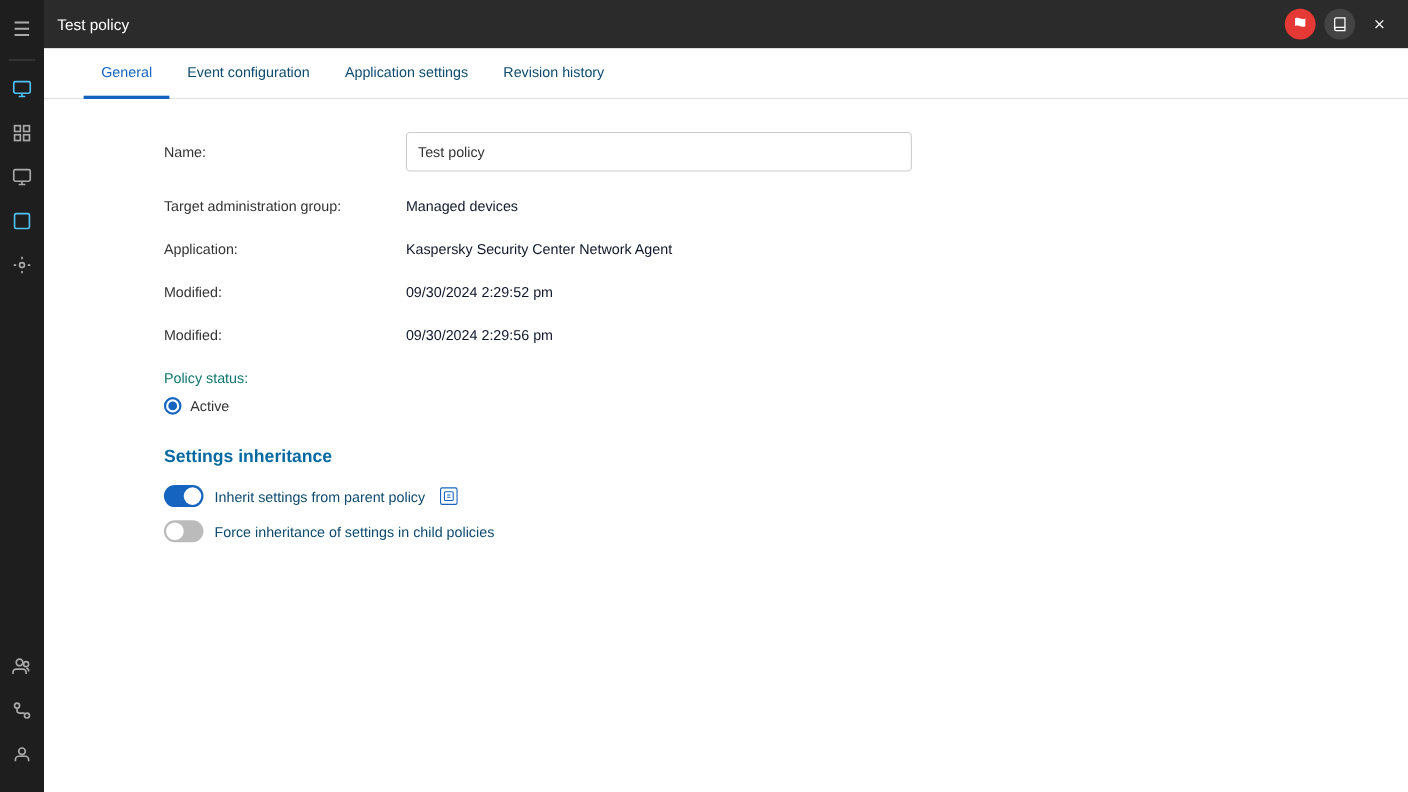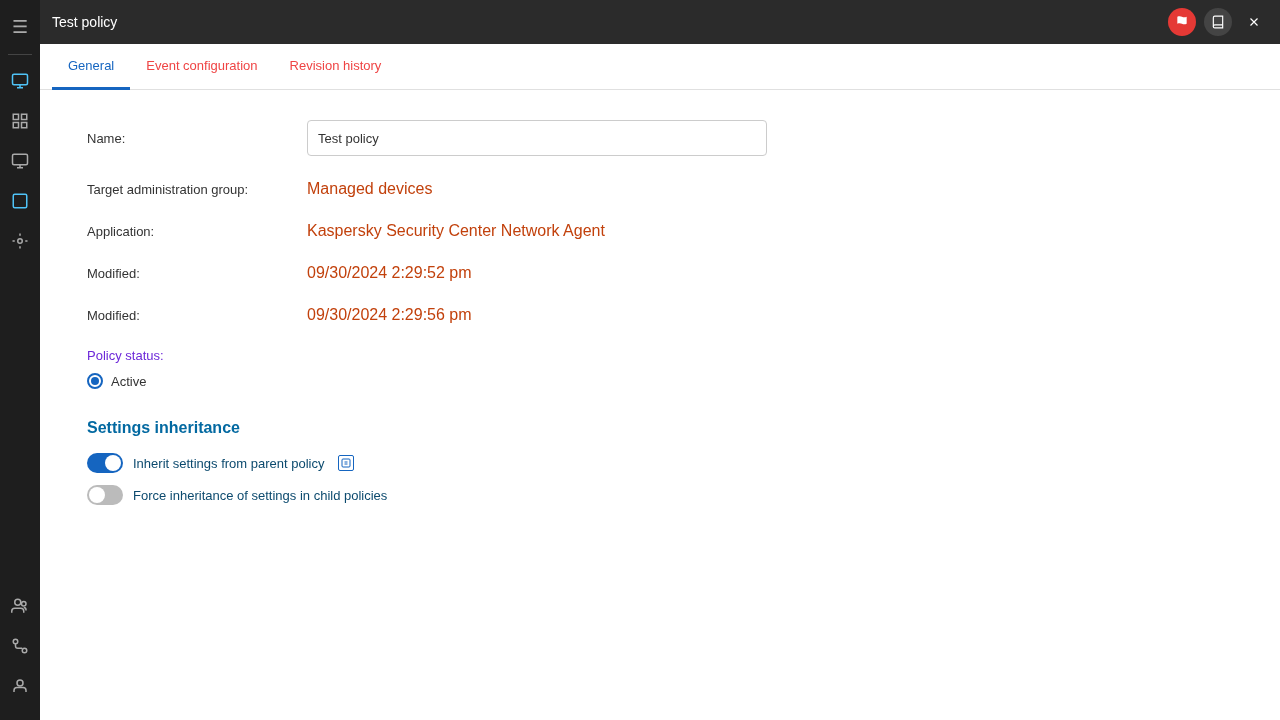--- a/index.html
+++ b/index.html
@@ -74,75 +74,75 @@
     }
     .titlebar-btn.red { background: #e53935; }
     .titlebar-btn.dark { background: #444; }
     .titlebar-btn.close { background: transparent; }
 
     
     .tabs {
       background: #fff;
       border-bottom: 1px solid #e0e0e0;
       display: flex;
-      padding: 0 12px;
+      padding: 0 36px;
     }
     .tab {
       padding: 14px 16px;
       font-size: 13px;
-      color: #ef4444;
+      color: #0c4a6e;
       cursor: pointer;
       border-bottom: 3px solid transparent;
       margin-bottom: -1px;
     }
     .tab.active {
       color: #1565c0;
       border-bottom: 3px solid #1565c0;
       font-weight: 500;
     }
 
     
     .content {
       flex: 1;
-      padding: 30px 47px;
+      padding: 30px 109px;
       background: #fff;
       overflow-y: auto;
     }
 
     
     .form-row {
       display: flex;
       align-items: baseline;
       margin-bottom: 24px;
     }
     .form-label {
       width: 220px;
       font-size: 13px;
       color: #333;
       flex-shrink: 0;
     }
     .form-value {
-      font-size: 16px;
-      color: #c2410c;
+      font-size: 13px;
+      color: #0f172a;
     }
     .form-input {
       width: 460px;
       height: 36px;
       border: 1px solid #ccc;
       border-radius: 4px;
       padding: 0 10px;
       font-size: 13px;
       color: #333;
       outline: none;
     }
 
     
     .policy-status-label {
       font-size: 13px;
-      color: #6d28d9;
+      color: #0f766e;
       margin-bottom: 10px;
     }
     .radio-group { display: flex; flex-direction: column; gap: 10px; margin-bottom: 30px; }
     .radio-item { display: flex; align-items: center; gap: 8px; cursor: pointer; font-size: 13px; color: #333; }
     .radio-circle {
       width: 16px; height: 16px;
       border-radius: 50%;
       border: 2px solid #ccc;
       display: flex; align-items: center; justify-content: center;
       flex-shrink: 0;
@@ -271,20 +271,21 @@
     <div class="titlebar-btn close">
       <svg width="14" height="14" viewBox="0 0 24 24" fill="none" stroke="white" stroke-width="2">
           <path d="M18 6L6 18M6 6l12 12"></path>
         </svg>
     </div>
   </div>
 
   <div class="tabs">
     <div class="tab active">General</div>
     <div class="tab">Event configuration</div>
+    <div class="tab">Application settings</div>
     <div class="tab">Revision history</div>
   </div>
 
   <div class="content">
 
     <div class="form-row">
       <div class="form-label">Name:</div>
       <input class="form-input" type="text" value="Test policy" style="">
     </div>
 

